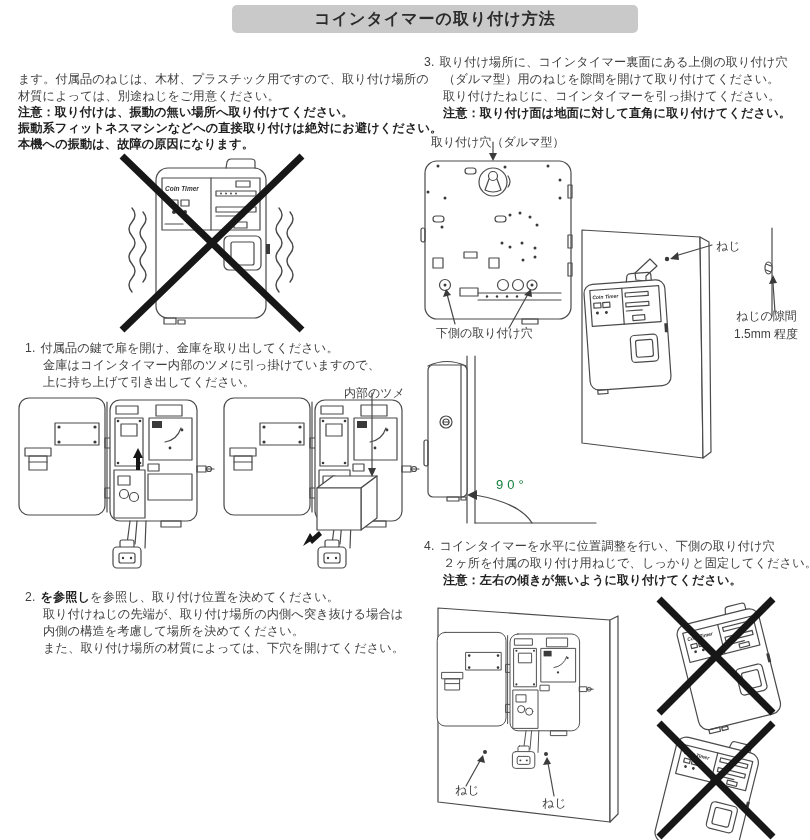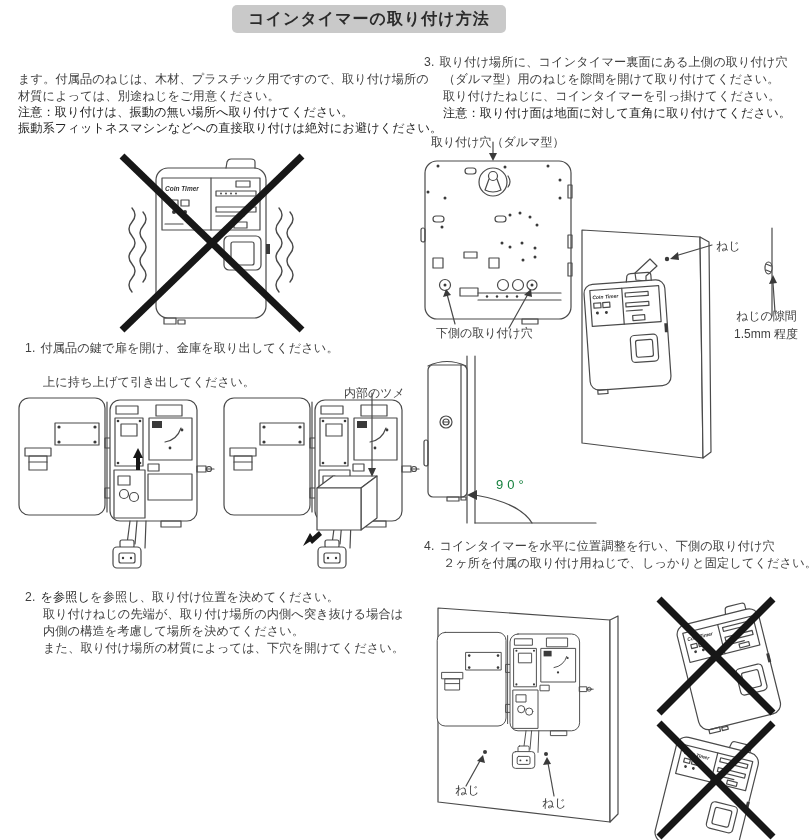--- a/index.html
+++ b/index.html
@@ -1,22 +1,22 @@
 <!DOCTYPE html>
 <html><head>
 <meta charset="utf-8">
 <style>
   html,body{margin:0;padding:0;background:#fff;}
   .page{position:relative;width:810px;height:840px;background:#ffffff;overflow:hidden;
         font-family:"Liberation Sans","DejaVu Sans",sans-serif;color:#3f3f3f;}
-  .title{position:absolute;left:232px;top:5px;width:274px;height:28px;background:#c9c9c9;
+  .title{position:absolute;left:232px;top:5px;width:406px;height:28px;background:#c9c9c9;
          border-radius:5px;display:flex;align-items:center;justify-content:center;
          font-size:16px;font-weight:600;color:#2b2b2b;letter-spacing:1px;}
   .t{position:absolute;font-size:12.2px;line-height:16px;white-space:nowrap;letter-spacing:.1px;}
-  .b{font-weight:normal;color:#1f1f1f;}
+  .b{font-weight:bold;color:#1f1f1f;}
   .num{margin-right:5px;}
   .lbl{position:absolute;font-size:12px;white-space:nowrap;color:#3f3f3f;text-align:center;}
   .deg{letter-spacing:4px;font-size:13px;color:#15803d;}
   svg{position:absolute;overflow:visible;}
   .ln{fill:none;stroke:#4a4a4a;stroke-width:1.2;stroke-linejoin:round;stroke-linecap:round;}
   .wh{fill:#fff;}
   .fl{fill:#3a3a3a;stroke:none;}
   .blk{fill:#161616;stroke:none;}
   .xm{stroke:#171717;stroke-width:7;stroke-linecap:butt;}
   .logo{font:italic bold 6.5px "Liberation Sans",sans-serif;fill:#333;}
@@ -26,20 +26,21 @@
 <body>
 
 <div class="page">
 
   <div class="title">コインタイマーの取り付け方法</div>
 
   <div class="t" style="left:18px;top:71px">ます。付属品のねじは、木材、プラスチック用ですので、取り付け場所の</div>
   <div class="t" style="left:18px;top:88px">材質によっては、別途ねじをご用意ください。</div>
   <div class="t b" style="left:18px;top:104px">注意：取り付けは、振動の無い場所へ取り付けてください。</div>
   <div class="t b" style="left:18px;top:120px">振動系フィットネスマシンなどへの直接取り付けは絶対にお避けください。</div>
+  <div class="t b" style="left:18px;top:136px">本機への振動は、故障の原因になります。</div>
 
   <div class="t" style="left:424px;top:54px"><span class="num">3.</span><span>取り付け場所に、コインタイマー裏面にある上側の取り付け穴</span></div>
   <div class="t" style="left:443px;top:71px">（ダルマ型）用のねじを隙間を開けて取り付けてください。</div>
   <div class="t b" style="left:443px;top:105px">注意：取り付け面は地面に対して直角に取り付けてください。</div>
   <div class="t" style="left:443px;top:88px">取り付けたねじに、コインタイマーを引っ掛けてください。</div>
 
   <svg style="left:98px;top:150px" width="228" height="190" viewBox="0 0 228 190">
     <rect class="ln wh" x="58" y="18" width="110" height="150" rx="12"></rect>
     <path class="ln" d="M128 18 L129 12 Q130 9 133 9 L153 9 Q157 9 157 12 L157 18"></path>
     <rect class="ln" x="64" y="28" width="98" height="52"></rect>
@@ -190,20 +191,21 @@
       <line class="ln" x1="23" y1="66" x2="29" y2="66"></line>
     <rect class="ln" x="4" y="84" width="4" height="26" rx="2"></rect>
     <rect class="ln" x="27" y="141" width="12" height="4"></rect>
       <rect class="ln" x="41" y="141" width="5" height="3"></rect>
     <path class="ln" d="M55 139 Q100 147 112 167"></path>
     <polygon class="fl" points="47,139 57,134 57,144"></polygon>
   </svg>
   <div class="lbl deg" style="left:496px;top:477px">90°</div>
 
   <div class="t" style="left:25px;top:340px"><span class="num">1.</span><span>付属品の鍵で扉を開け、金庫を取り出してください。</span></div>
+  <div class="t" style="left:43px;top:357px">金庫はコインタイマー内部のツメに引っ掛けていますので、</div>
   <div class="t" style="left:43px;top:374px">上に持ち上げて引き出してください。</div>
   <div class="lbl" style="left:344px;top:385px">内部のツメ</div>
 
   <svg style="left:8px;top:390px" width="405" height="200" viewBox="0 0 405 200">
     <defs>
       <g id="opendev">
         <rect class="ln wh" x="9" y="8" width="86" height="117" rx="10"></rect>
         <rect class="ln" x="45" y="33" width="44" height="22"></rect>
         <circle class="fl" cx="49" cy="37" r="1.6"></circle>
           <circle class="fl" cx="85" cy="37" r="1.6"></circle>
@@ -268,20 +270,21 @@
     <polygon class="fl" points="360,78 368,78 364,87"></polygon>
   </svg>
 
   <div class="t" style="left:25px;top:589px"><span class="num">2.</span><span class="b">を参照し</span><span>を参照し、取り付け位置を決めてください。</span></div>
   <div class="t" style="left:43px;top:606px">取り付けねじの先端が、取り付け場所の内側へ突き抜ける場合は</div>
   <div class="t" style="left:43px;top:640px">また、取り付け場所の材質によっては、下穴を開けてください。</div>
   <div class="t" style="left:43px;top:623px">内側の構造を考慮して場所を決めてください。</div>
 
   <div class="t" style="left:424px;top:538px"><span class="num">4.</span><span>コインタイマーを水平に位置調整を行い、下側の取り付け穴</span></div>
   <div class="t" style="left:443px;top:555px">２ヶ所を付属の取り付け用ねじで、しっかりと固定してください。</div>
+  <div class="t b" style="left:443px;top:572px">注意：左右の傾きが無いように取り付けてください。</div>
 
   <svg style="left:418px;top:596px" width="230" height="244" viewBox="0 0 230 244">
     <polygon class="ln wh" points="20,12 192,24 192,226 20,206"></polygon>
     <polygon class="ln wh" points="192,24 200,20 200,218 192,226"></polygon>
     <use href="#opendev" xlink:href="#opendev" transform="translate(12,30) scale(0.8)"></use>
     <circle class="fl" cx="67" cy="156" r="2"></circle>
     <circle class="fl" cx="128" cy="158" r="2"></circle>
     <line class="ln" x1="48" y1="190" x2="63" y2="163"></line>
     <polygon class="fl" points="65,159 59,165 67,167"></polygon>
     <line class="ln" x1="136" y1="200" x2="130" y2="167"></line>

